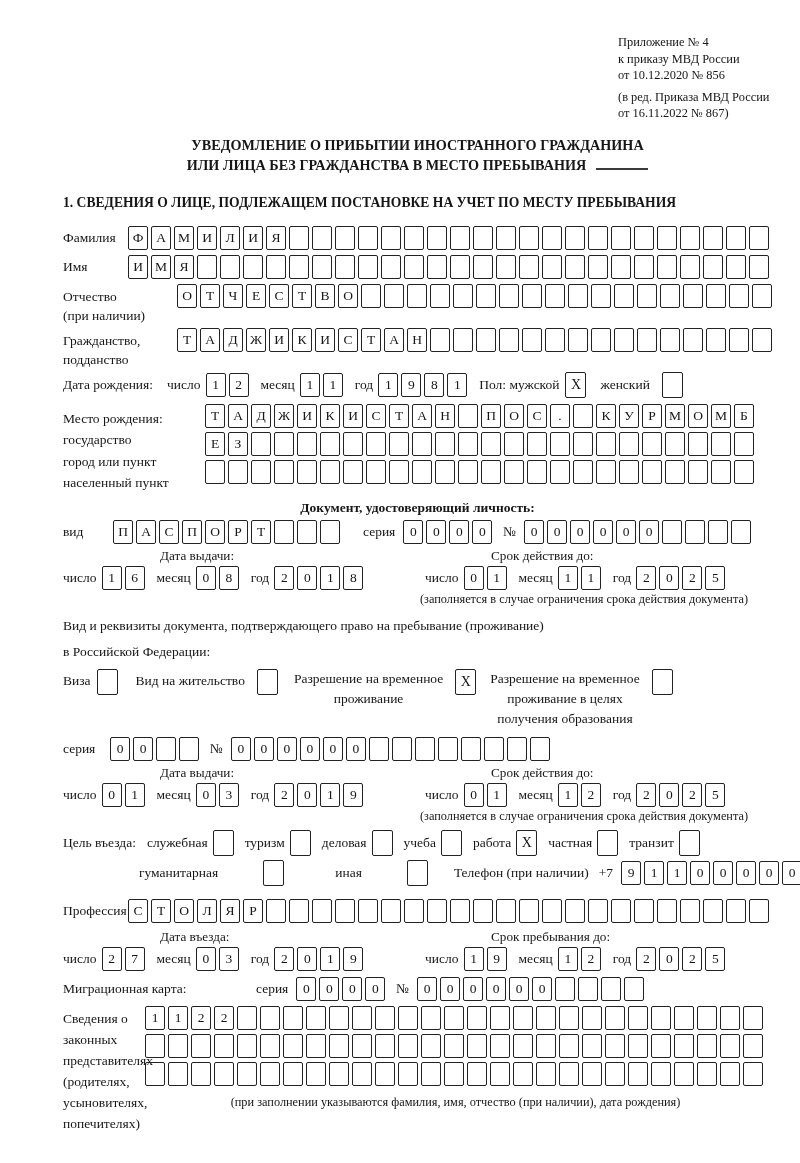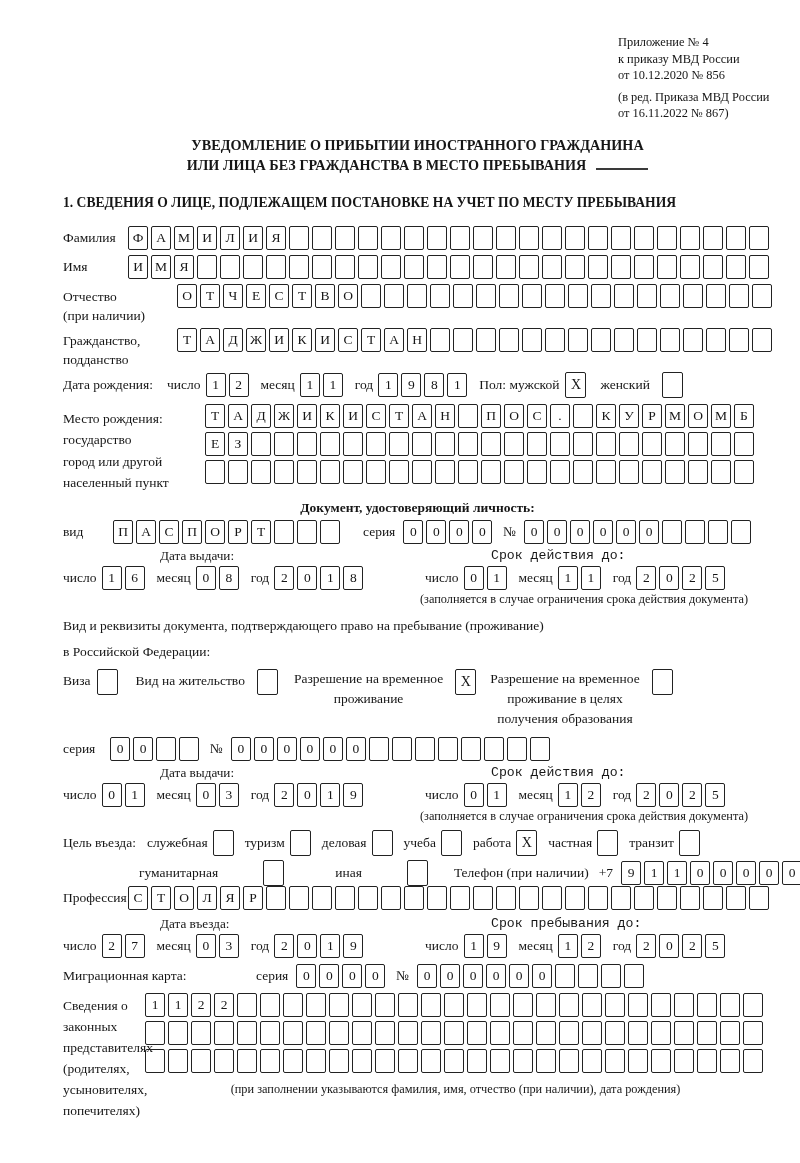--- a/index.html
+++ b/index.html
@@ -34,21 +34,21 @@
   .dategroup { display:inline-flex; align-items:center; }
   .dategroup .dlabel:first-child { margin-left:0; }
 
   .center-bold { text-align:center; font-weight:bold; margin-top:6px; font-size:13.5px; }
   .sp1 { margin:0 8px 0 20px; }
   .sp2 { margin:0 8px 0 8px; }
   .w50 { width:50px; flex:none; }
 
   .dp-heads { position:relative; height:16px; margin-top:4px; font-size:13.2px; }
   .dp-head-l { position:absolute; left:97px; }
-  .dp-head-r { position:absolute; left:428px;font-family:Liberation Mono, monospace; }
+  .dp-head-r { position:absolute; left:428px; }
   .dp-rows { display:flex; margin-top:2px; align-items:center; }
   .dp-rows .dategroup:first-child { width:362px; flex:none; }
   .note { font-size:12.3px; }
   .note-r { text-align:right; padding-right:24px; margin-top:2px; }
 
   .intro { margin-top:6px; line-height:26px; }
   .optlab { text-align:center; line-height:20px; white-space:nowrap; }
   .m-l6 { margin-left:6px; } .m-l12 { margin-left:12px; } .m-l14 { margin-left:14px; }
   .m-l16 { margin-left:16px; } .m-l18 { margin-left:18px; }
   .row.top .lab { line-height:24px; }
@@ -248,21 +248,21 @@
     <span class="lab" style="margin-left:9px">Пол: мужской</span>
     <span class="chk m-l6">X</span>
     <span class="lab m-l14">женский</span>
     <span class="chk m-l12"></span>
   </div>
 
   <div class="row top" style="margin-top:6px">
     <span class="bp-label">
       <div>Место рождения:</div>
       <div>государство</div>
-      <div>город или другой</div>
+      <div>город или пункт</div>
       <div>населенный пункт</div>
     </span>
     <span class="bp-rows">
       <span class="boxrow">
           <span class="cbox">Т</span>
           <span class="cbox">А</span>
           <span class="cbox">Д</span>
           <span class="cbox">Ж</span>
           <span class="cbox">И</span>
           <span class="cbox">К</span>
@@ -536,21 +536,21 @@
         <span class="cbox">0</span>
         <span class="cbox">0</span>
         <span class="cbox">0</span>
         <span class="cbox">0</span>
         <span class="cbox">0</span>
         <span class="cbox">0</span>
         <span class="cbox"></span>
       </span>
   </div>
 
-  <div class="row" style="margin-top:0">
+  <div class="row" style="margin-top:13px">
     <span class="lab w65">Профессия</span>
     <span class="boxrow">
         <span class="cbox">С</span>
         <span class="cbox">Т</span>
         <span class="cbox">О</span>
         <span class="cbox">Л</span>
         <span class="cbox">Я</span>
         <span class="cbox">Р</span>
         <span class="cbox"></span>
         <span class="cbox"></span>

